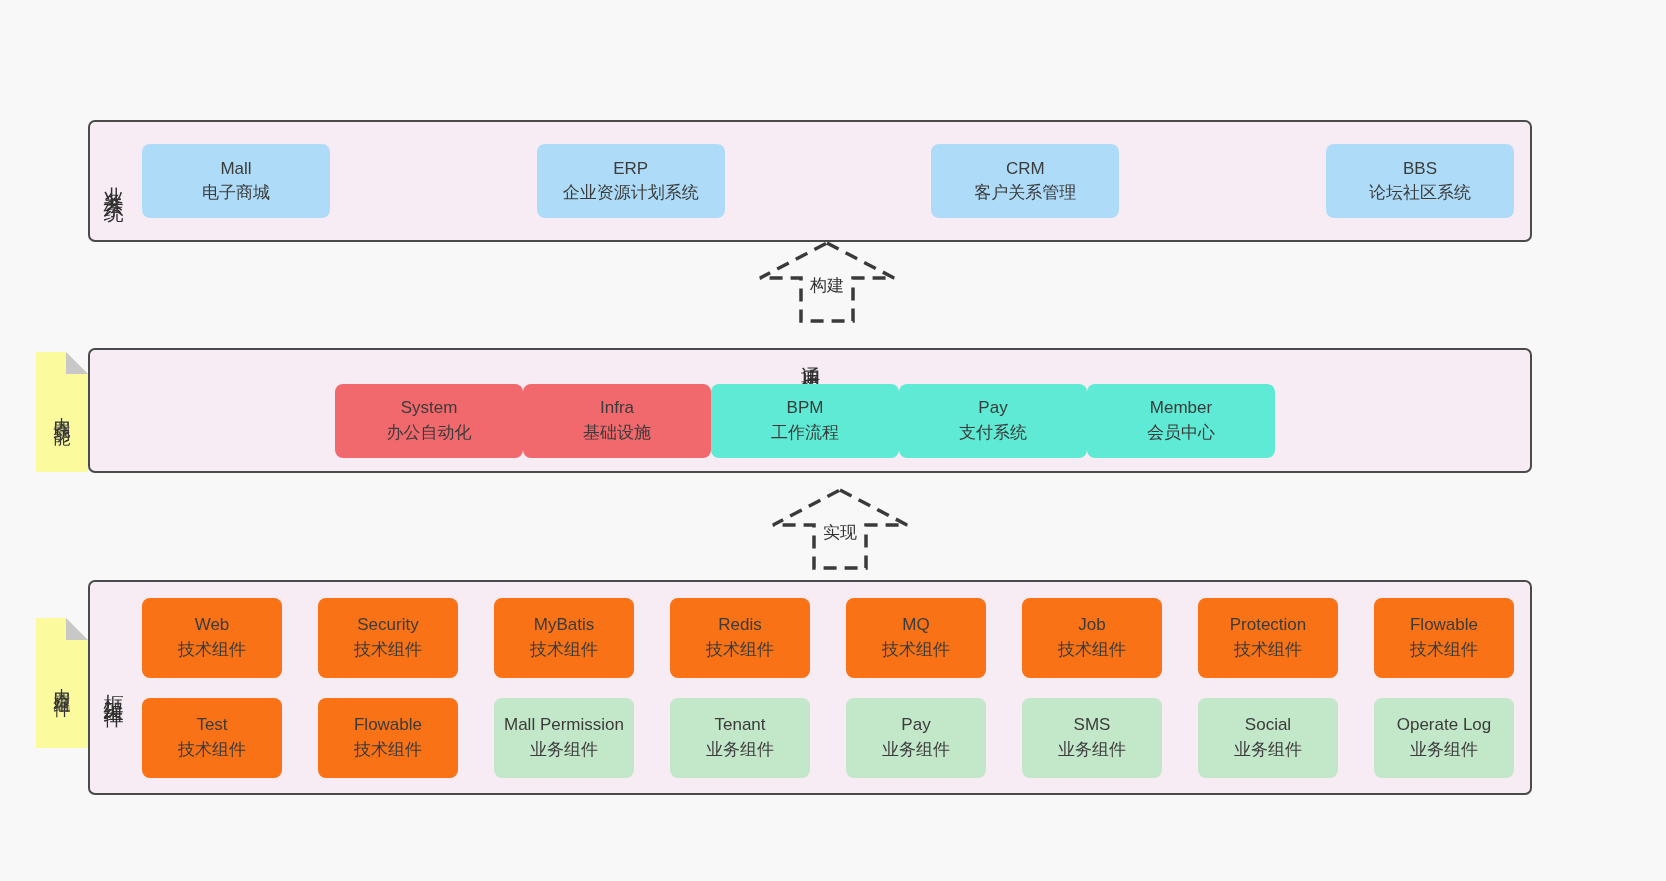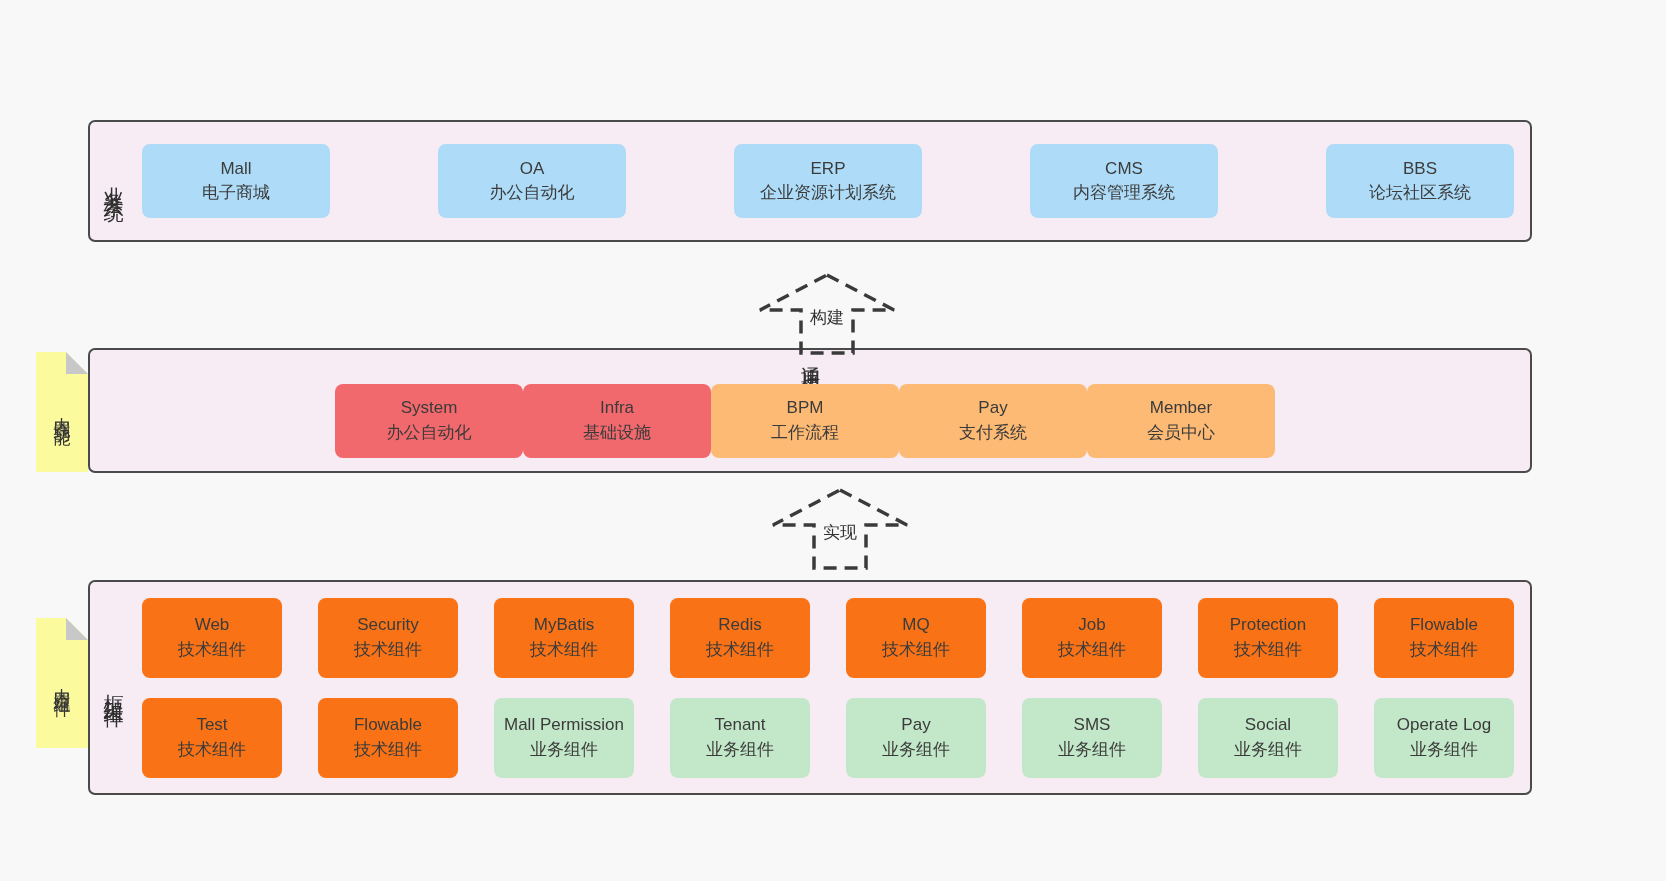--- a/index.html
+++ b/index.html
@@ -31,70 +31,66 @@
   
   .box{
     display:flex;flex-direction:column;justify-content:center;align-items:center;
     text-align:center;border-radius:8px;line-height:1.42;box-sizing:border-box;
     padding:2px 10px;
   }
   #layer-business .box,#layer-modules .box{width:188px;height:74px;}
   #layer-framework .box{width:140px;height:80px;padding:2px 8px;}
   .box.blue{background:#aedcf8;}
   .box.red{background:#f1696d;}
-  .box.pink{background:#fdba74;}
+  .box.pink{background:#5eead4;}
   .box.green{background:#f97316;}
   .box.lightgreen{background:#c3e8c9;}
   .box-name,.box-desc{font-size:17px;color:#3b3b3b;}
   
   .tag{
     position:absolute;left:36px;width:52px;background:#fbfa9d;z-index:1;
     display:flex;align-items:center;justify-content:center;
     clip-path:polygon(0 0,calc(100% - 22px) 0,100% 22px,100% 100%,0 100%);
   }
   #tag-modules{top:352px;height:120px;}
   #tag-framework{top:618px;height:130px;}
   .tag-fold{position:absolute;top:0;right:0;width:22px;height:22px;}
   .tag-text{
     writing-mode:vertical-rl;text-orientation:upright;
     font-size:17px;letter-spacing:4px;color:#333;line-height:1;white-space:nowrap;
   }
   
   .arrow{position:absolute;width:140px;height:84px;z-index:3;}
-  #arrow-build{left:757px;top:272px;}
+  #arrow-build{left:757px;top:240px;}
   #arrow-implement{left:770px;top:487px;}
   .arrow svg{display:block;}
   .arrow-label{
     position:absolute;left:50%;top:33px;transform:translateX(-50%);
     background:#f8f8f8;font-size:17px;color:#333;padding:1px 3px;white-space:nowrap;
   }
 </style>
 </head>
 <body>
 
 <div class="canvas">
 
   <section class="layer" id="layer-business">
     <div class="layer-label">业务系统</div>
     <div class="boxes">
         <div class="box blue">
           <div class="box-name">Mall</div>
           <div class="box-desc">电子商城</div>
         </div>
         <div class="box blue">
-          <div class="box-name">OA</div>
-          <div class="box-desc">办公自动化</div>
-        </div>
-        <div class="box blue">
           <div class="box-name">ERP</div>
           <div class="box-desc">企业资源计划系统</div>
         </div>
         <div class="box blue">
-          <div class="box-name">CMS</div>
-          <div class="box-desc">内容管理系统</div>
+          <div class="box-name">CRM</div>
+          <div class="box-desc">客户关系管理</div>
         </div>
         <div class="box blue">
           <div class="box-name">BBS</div>
           <div class="box-desc">论坛社区系统</div>
         </div>
       </div>
   </section>
 
   <div class="arrow" id="arrow-build">
     <svg width="140" height="84" viewBox="0 0 140 84">

